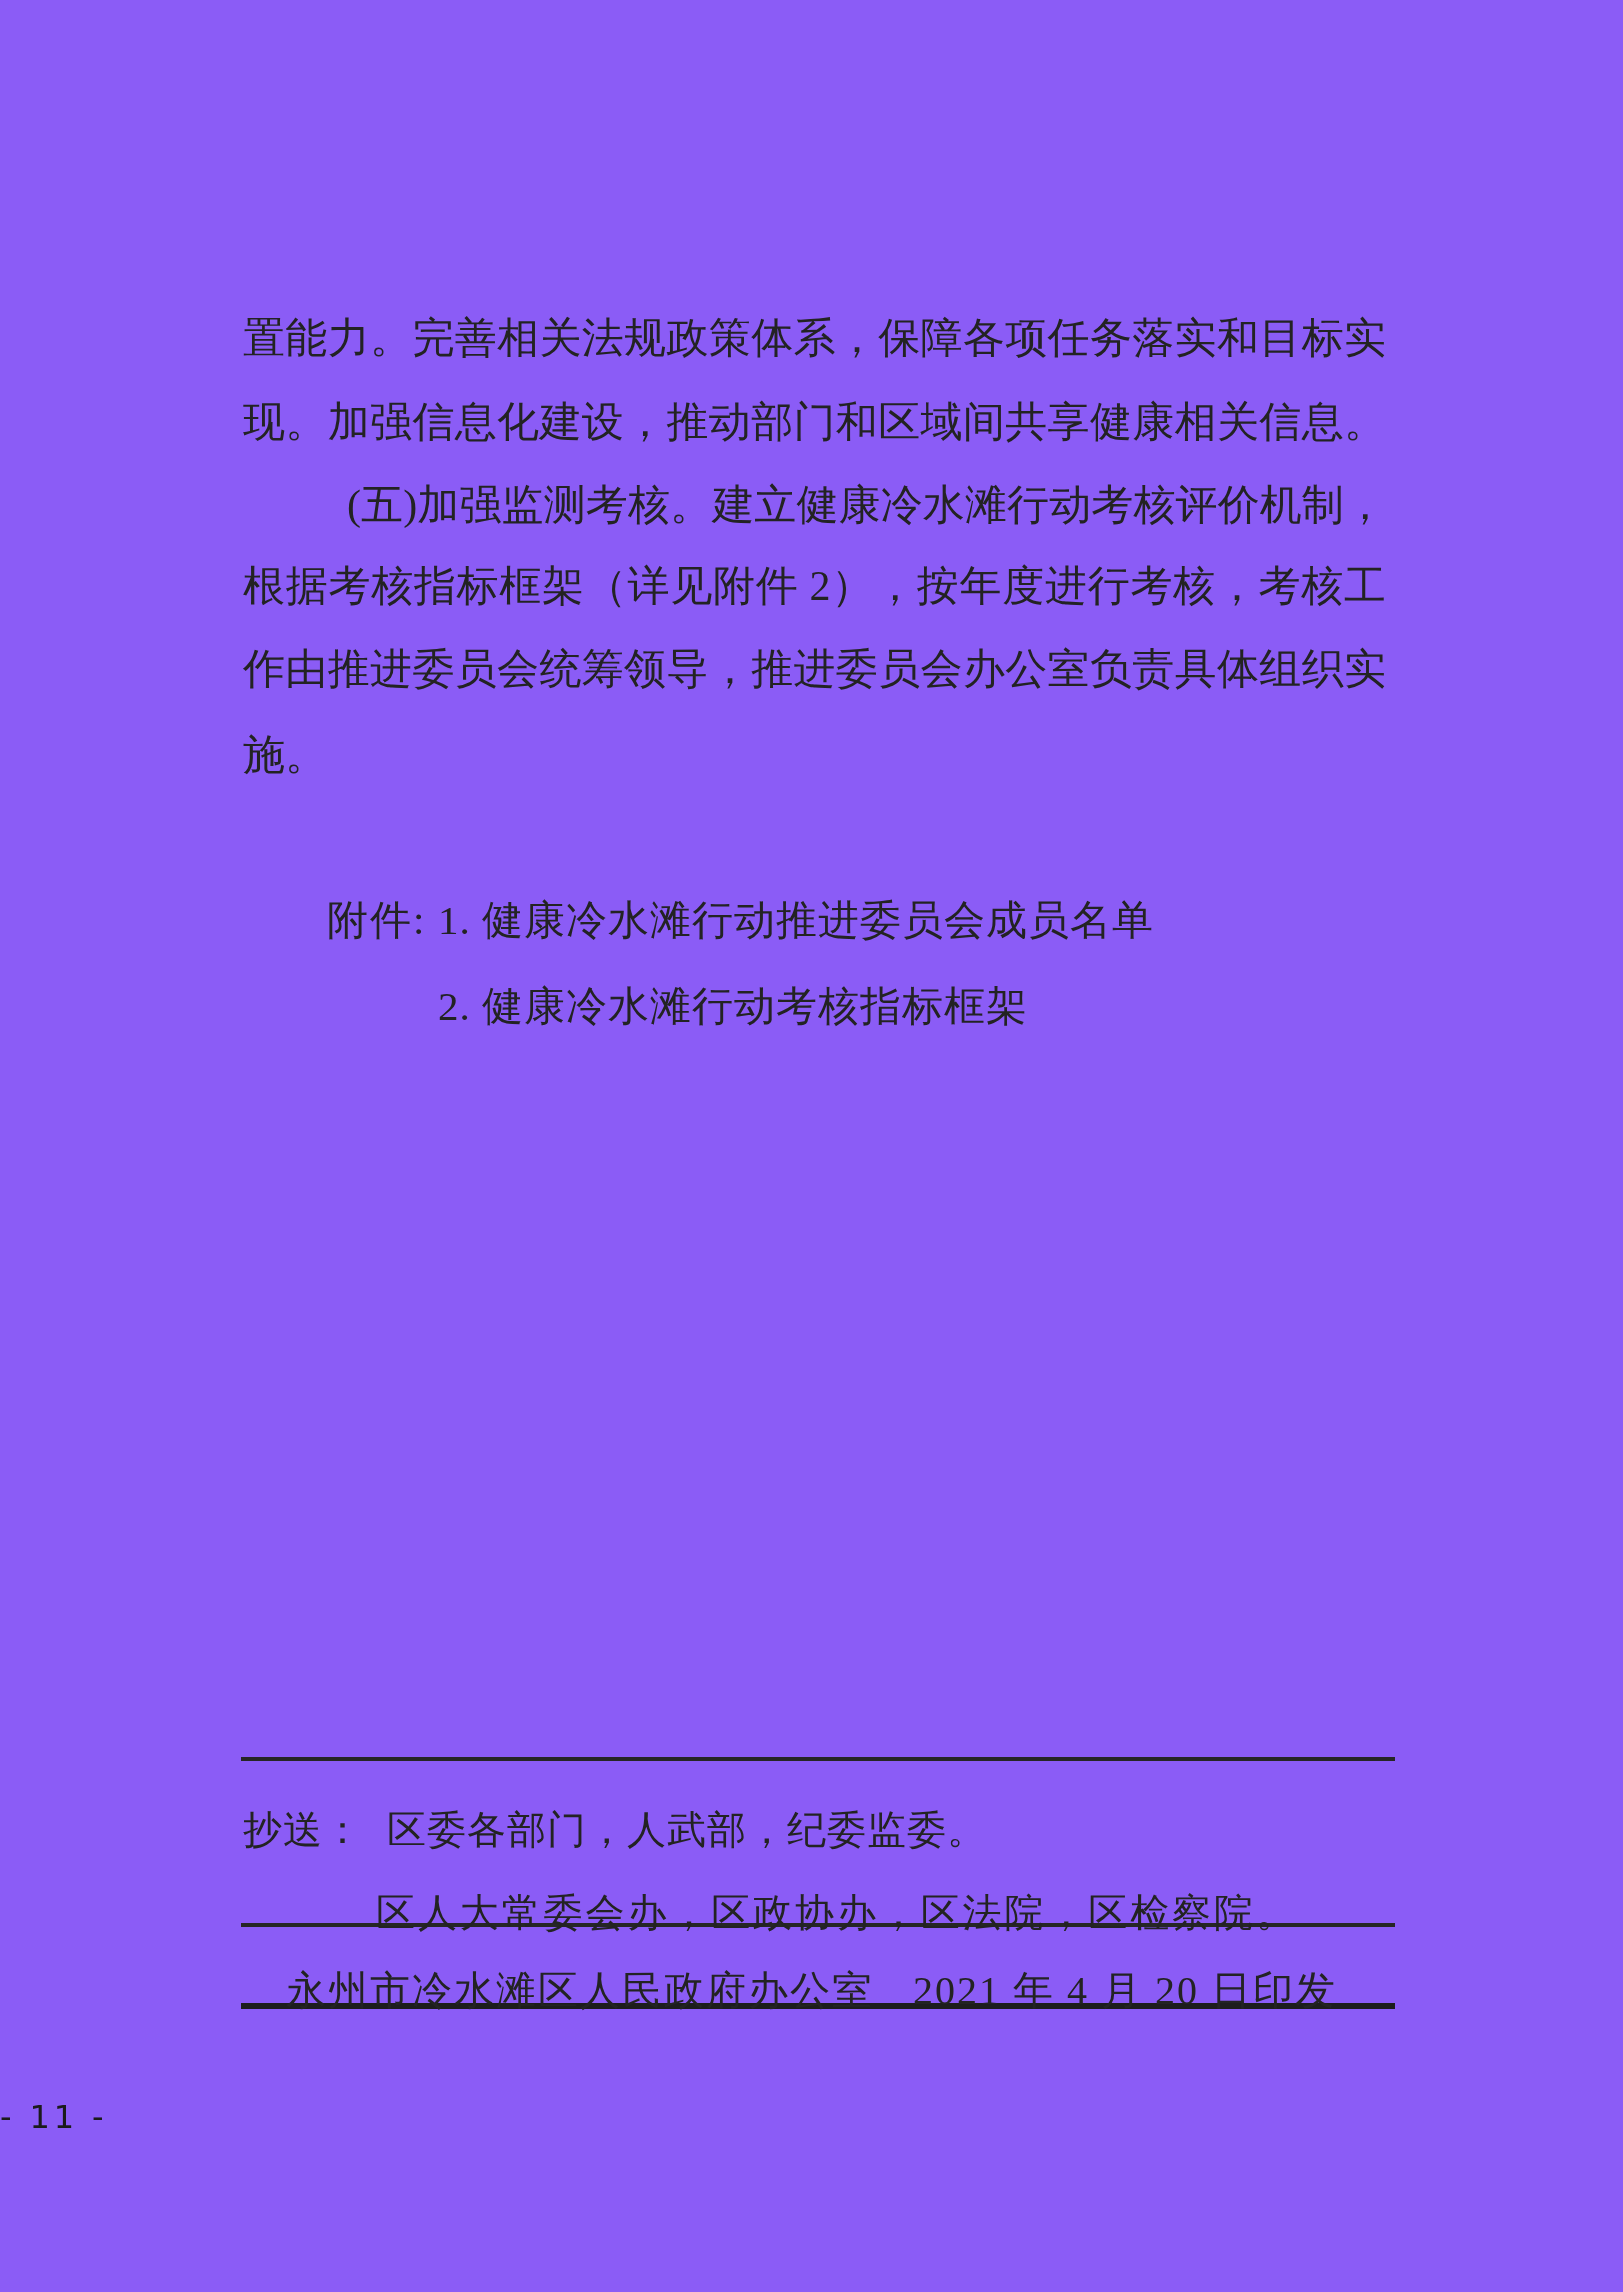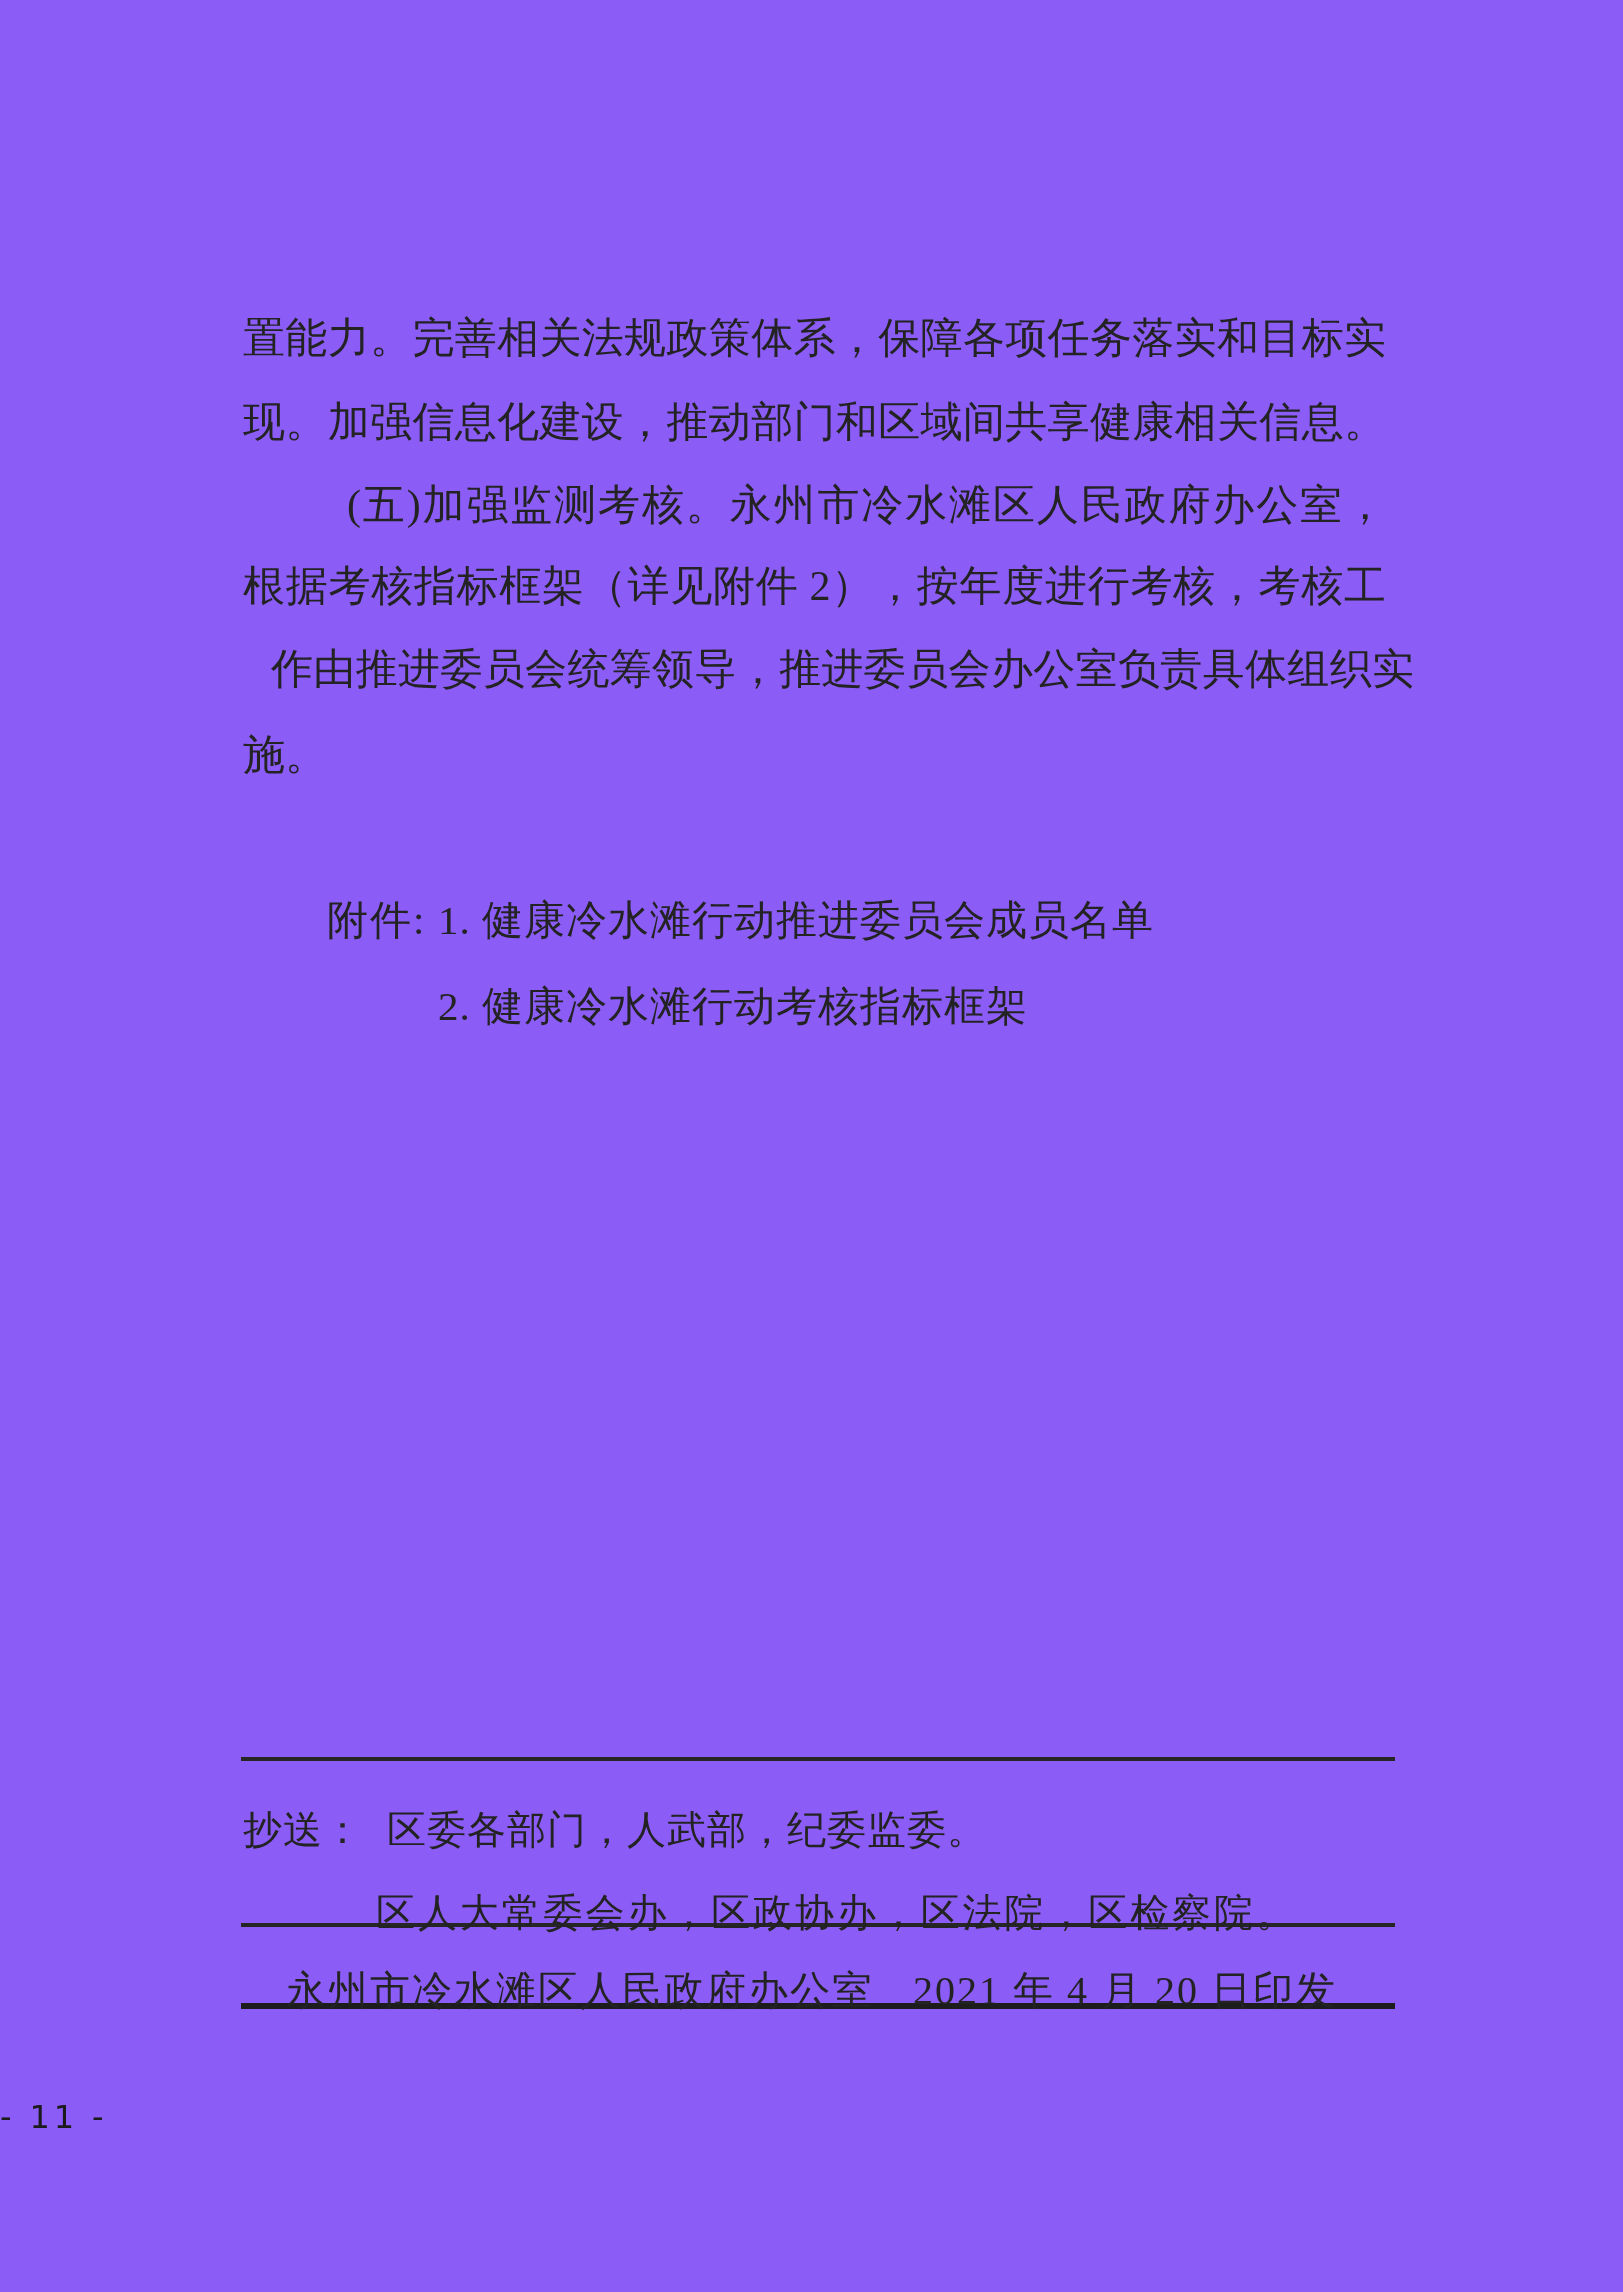--- a/index.html
+++ b/index.html
@@ -32,21 +32,21 @@
     width: 1143px;
     text-align: justify;
     text-align-last: justify;
     white-space: normal;
     box-sizing: border-box;
   }
   .body-line.l0 { top: 2px; }
   .body-line.l1 { top: 86px; }
   .body-line.l2 { top: 169px; padding-left: 104px; }
   .body-line.l3 { top: 250px; }
-  .body-line.l4 { top: 333px; margin-left: 28px; }
+  .body-line.l4 { top: 333px; }
   .body-line.l5 { top: 419px; text-align-last: left; }
   
   .att-label {
     position: absolute;
     left: 327px;
     top: 893px;
     font-size: 41px;
     letter-spacing: 2px;
   }
   .att-item-1 {
@@ -114,21 +114,21 @@
   }
 </style>
 </head>
 <body>
 
 <div class="page">
 
   <div class="body-block">
     <div class="body-line l0">置能力。完善相关法规政策体系，保障各项任务落实和目标实</div>
     <div class="body-line l1">现。加强信息化建设，推动部门和区域间共享健康相关信息。</div>
-    <div class="body-line l2">(五)加强监测考核。永州市冷水滩区人民政府办公室，</div>
+    <div class="body-line l2">(五)加强监测考核。建立健康冷水滩行动考核评价机制，</div>
     <div class="body-line l3">根据考核指标框架（详见附件 2），按年度进行考核，考核工</div>
     <div class="body-line l4">作由推进委员会统筹领导，推进委员会办公室负责具体组织实</div>
     <div class="body-line l5">施。</div>
   </div>
 
   <div class="att-label">附件:</div>
   <div class="att-item-1">1. 健康冷水滩行动推进委员会成员名单</div>
   <div class="att-item-2">2. 健康冷水滩行动考核指标框架</div>
 
   <div class="rule rule-top"></div>

